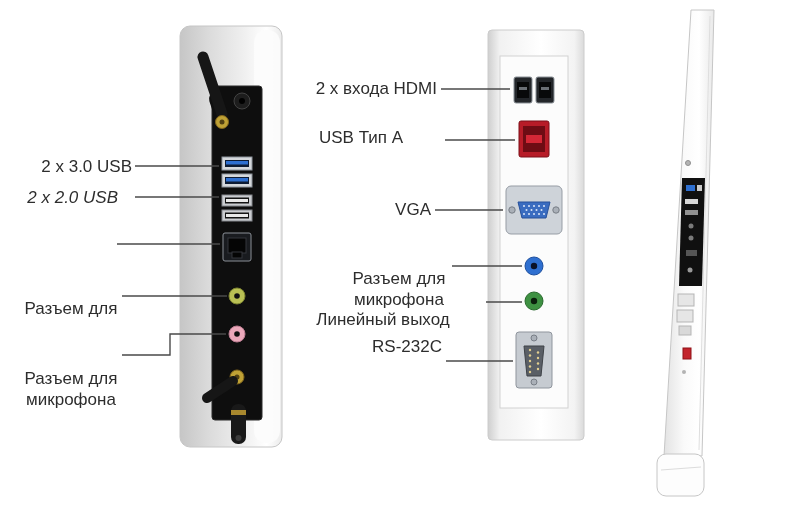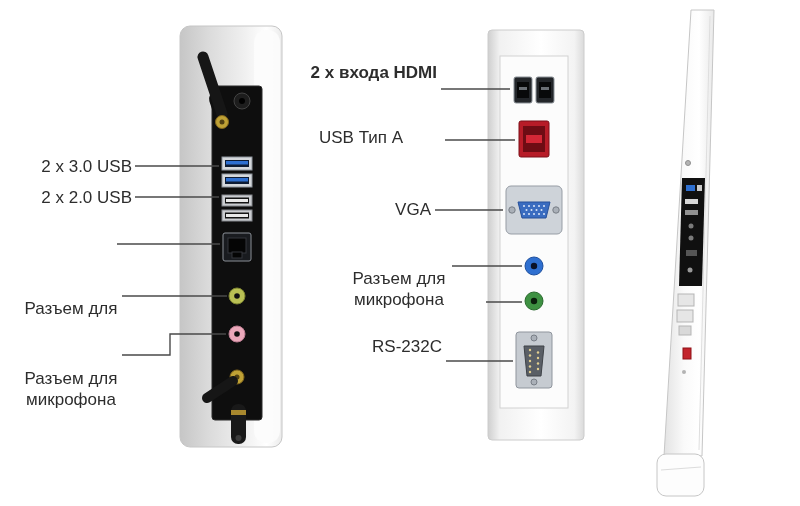--- a/index.html
+++ b/index.html
@@ -220,38 +220,39 @@
       <line x1="441" y1="89" x2="510" y2="89"></line>
       <line x1="445" y1="140" x2="515" y2="140"></line>
       <line x1="435" y1="210" x2="503" y2="210"></line>
       <line x1="452" y1="266" x2="522" y2="266"></line>
       <line x1="486" y1="302" x2="522" y2="302"></line>
       <line x1="446" y1="361" x2="513" y2="361"></line>
     </g>
   </svg>
 
   <div class="lbl right" style="left:18px;top:156px;width:114px;">2 x 3.0 USB</div>
-  <div class="lbl right" style="left:18px;top:187px;width:114px;">2 x 2.0 USB</div>
+  <div class="lbl right" style="left:4px;top:187px;width:114px;font-style:italic;">2 x 2.0 USB</div>
 
   <div class="lbl center" style="left:12px;top:274px;width:118px;">
     <span>Разъем для</span>
   </div>
 
   <div class="lbl center" style="left:12px;top:344px;width:118px;">
     <span>Разъем для</span>
     <span>микрофона</span>
   </div>
 
-  <div class="lbl right" style="left:277px;top:62px;width:160px;font-weight:bold;">2 x входа HDMI</div>
+  <div class="lbl right" style="left:277px;top:78px;width:160px;">2 x входа HDMI</div>
   <div class="lbl right" style="left:281px;top:127px;width:160px;text-align:center;">USB Тип A</div>
   <div class="lbl right" style="left:271px;top:199px;width:160px;">VGA</div>
 
   <div class="lbl center" style="left:334px;top:244px;width:130px;">
     <span>Разъем для</span>
     <span>микрофона</span>
   </div>
 
   <div class="lbl center" style="left:284px;top:285px;width:198px;">
+    <span>Линейный выход</span>
   </div>
 
   <div class="lbl right" style="left:282px;top:336px;width:160px;">RS-232C</div>
 
 </div>
 
 </body></html>

